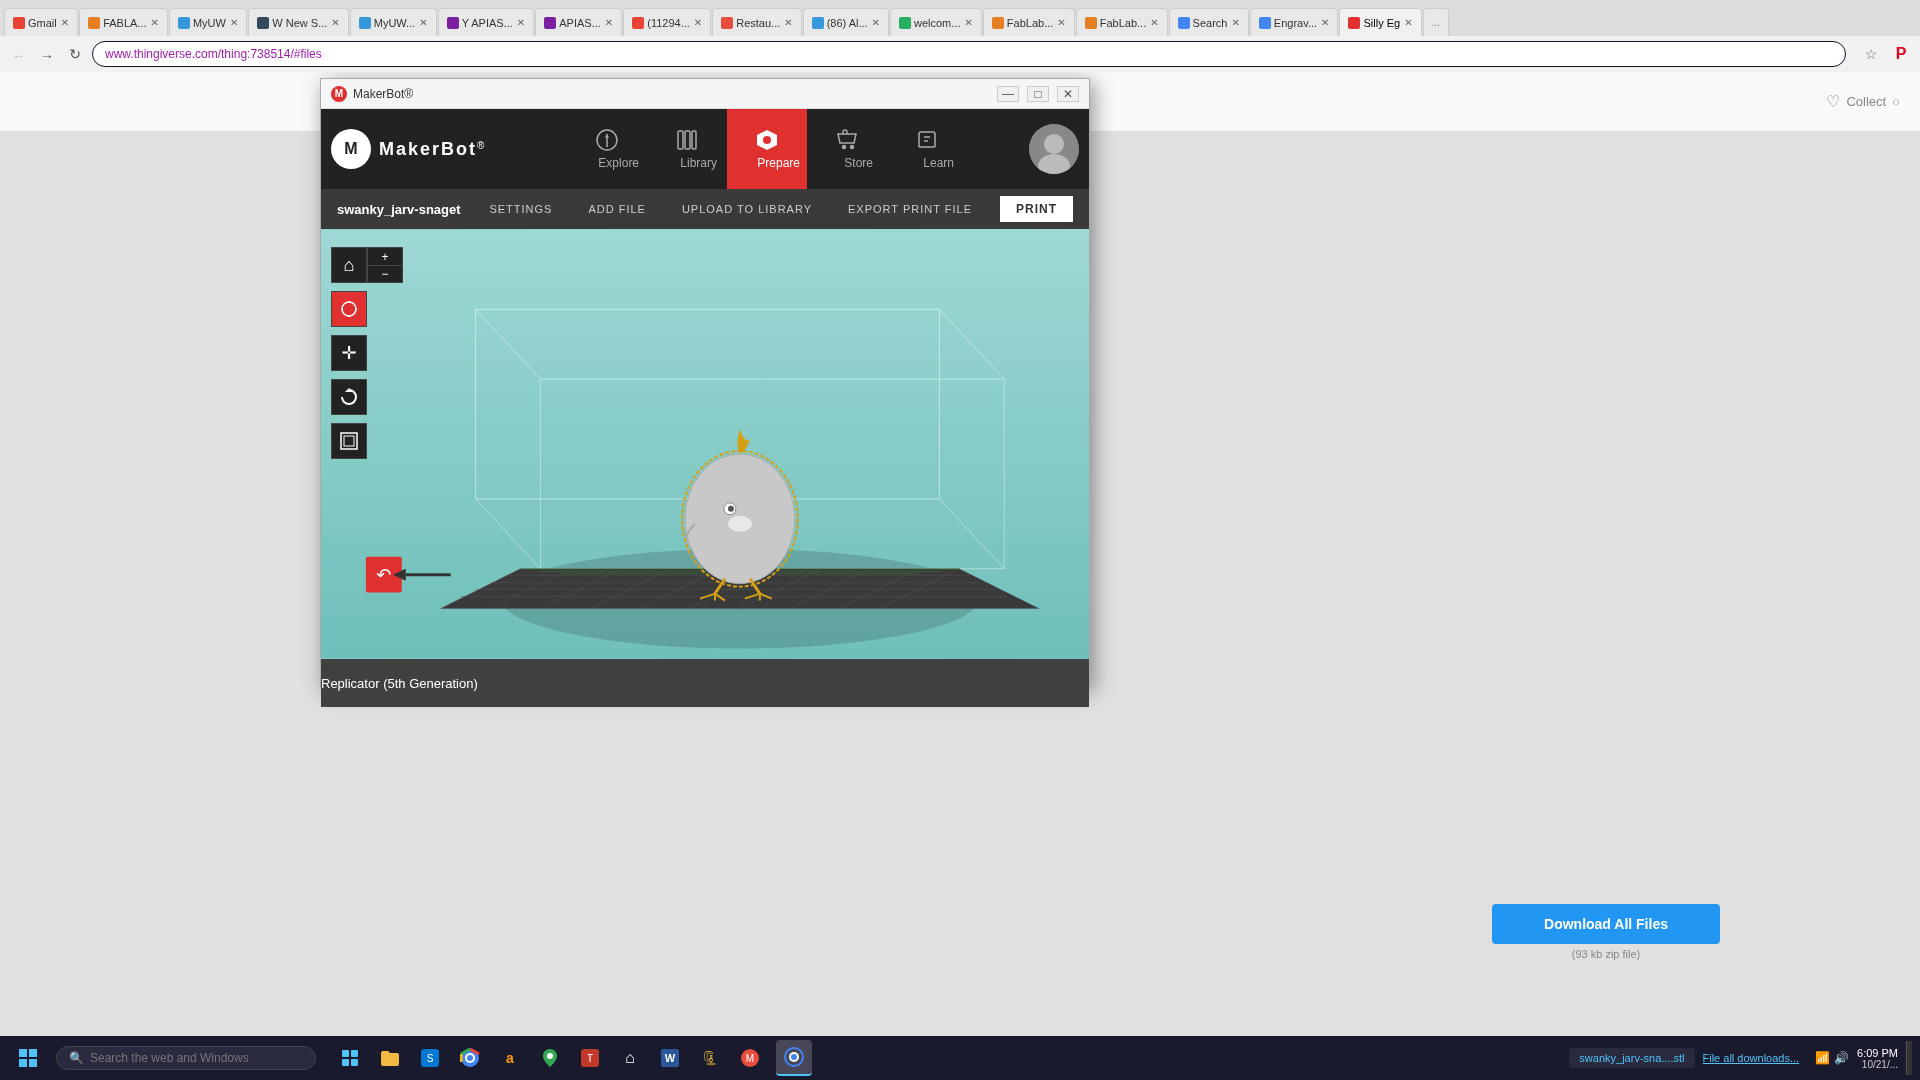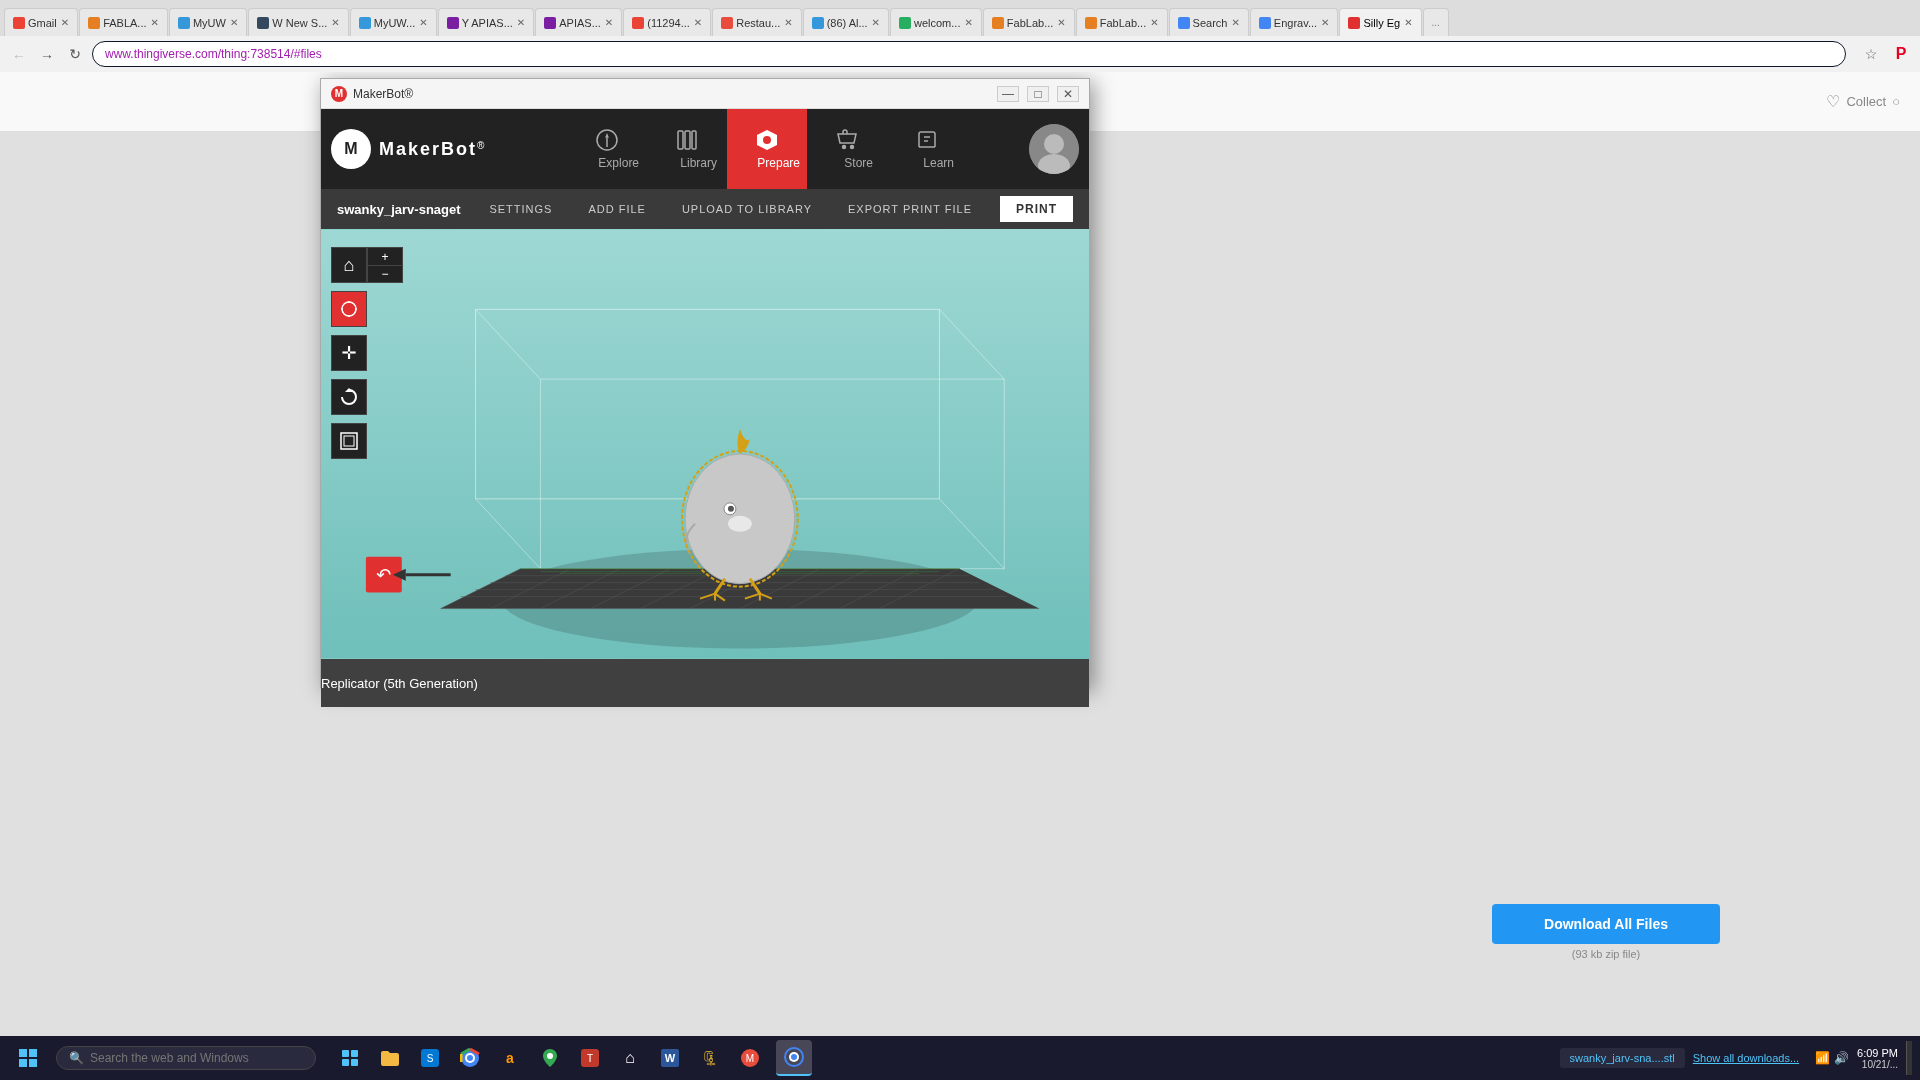--- a/index.html
+++ b/index.html
@@ -925,21 +925,21 @@
       <circle cx="10" cy="10" r="5" fill="white"></circle>
       <circle cx="10" cy="10" r="3" fill="#4285f4"></circle>
     </svg>
   </div>
 
   <div class="taskbar-right">
 
     <div style="display:flex;align-items:center;gap:6px;background:#2a2a3e;padding:4px 10px;border-radius:3px;cursor:pointer;margin-left:44px;">
       <span style="color:#4fc3f7;font-size:11px;">swanky_jarv-sna....stl</span>
     </div>
-    <div style="cursor:pointer;color:#4fc3f7;font-size:11px;text-decoration:underline;">Show all downloads...</div>
+    <div style="cursor:pointer;color:#4fc3f7;font-size:11px;text-decoration:underline;">File all downloads...</div>
 
     <div style="display:flex;align-items:center;gap:4px;margin-left:8px;">
       <span style="font-size:12px;cursor:pointer;">📶</span>
       <span style="font-size:12px;cursor:pointer;">🔊</span>
     </div>
 
     <div style="display:flex;flex-direction:column;align-items:flex-end;cursor:pointer;">
       <span style="color:white;font-size:11px;">6:09 PM</span>
       <span style="color:#ccc;font-size:10px;">10/21/...</span>
     </div>

